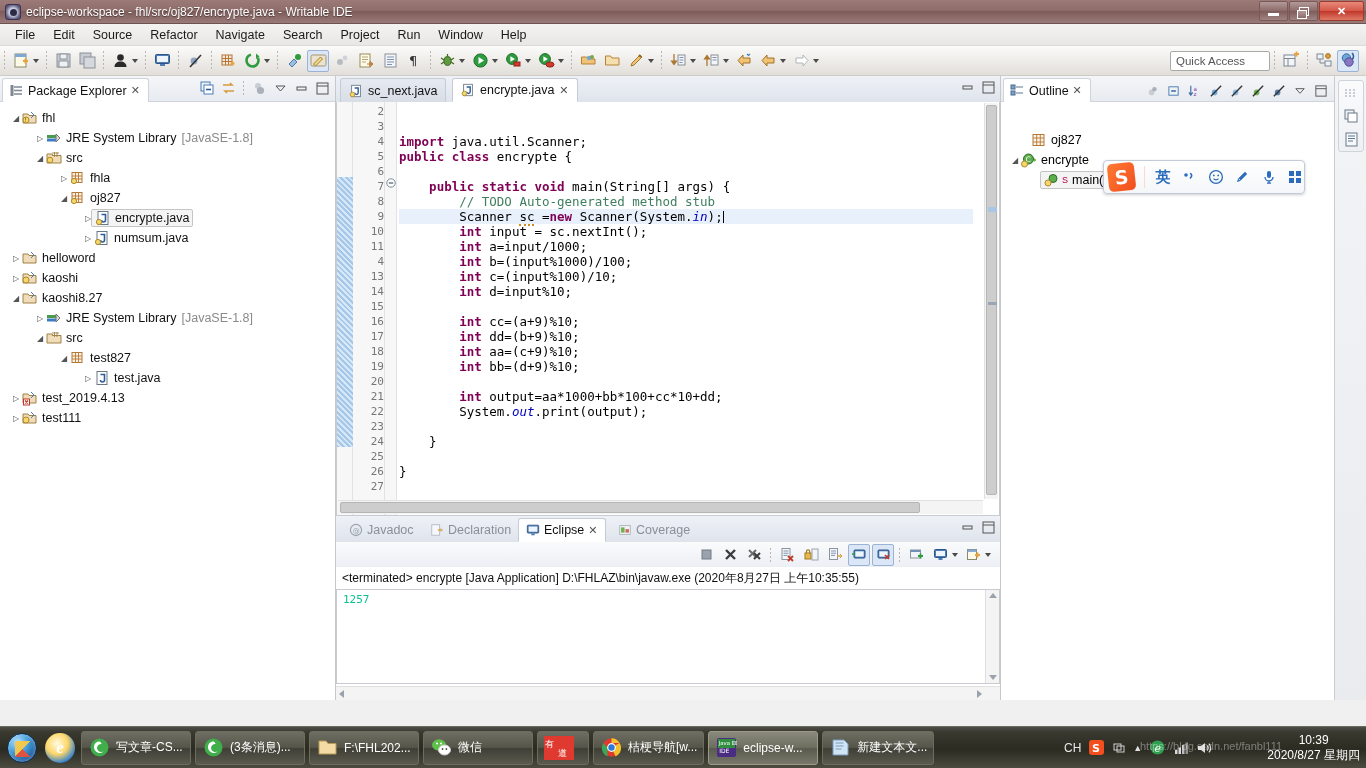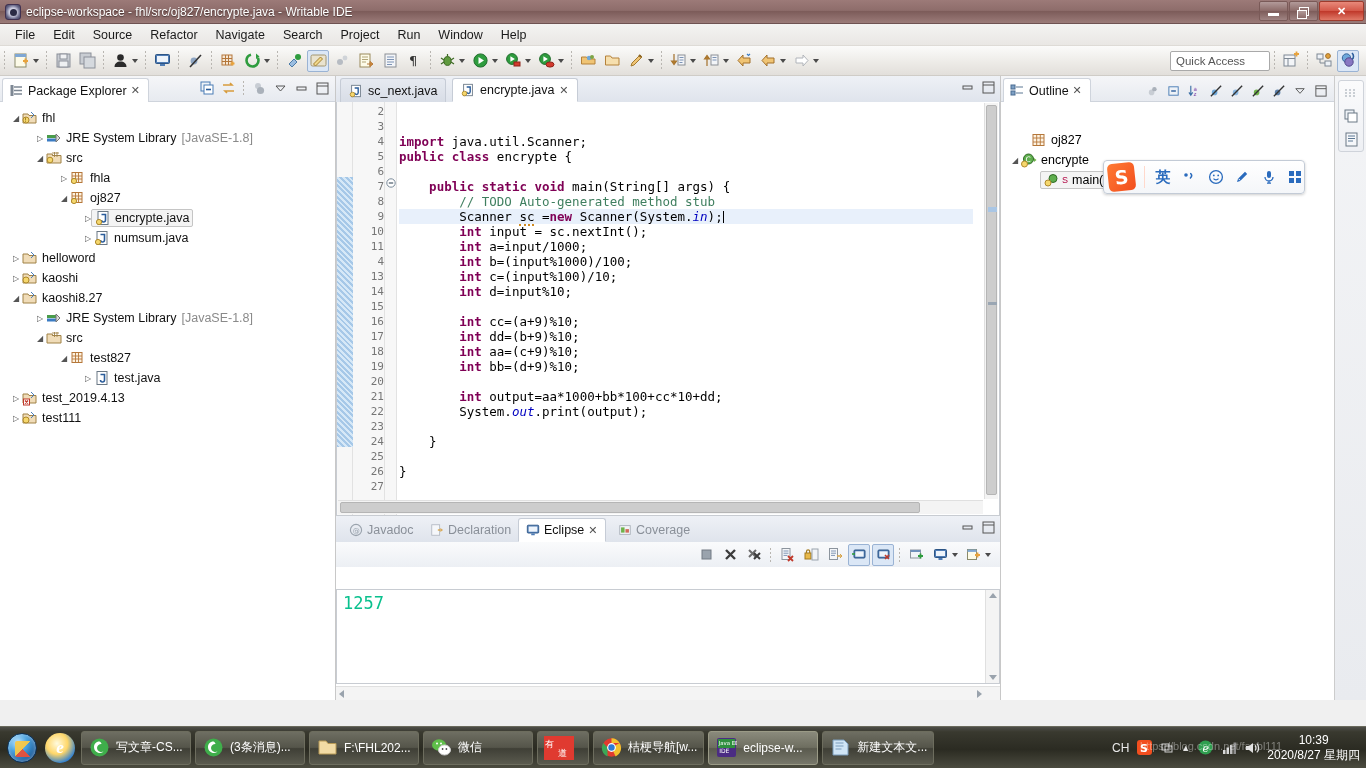--- a/index.html
+++ b/index.html
@@ -121,21 +121,21 @@
   .hthumb { position:absolute; left:2px; top:1px; width:580px; height:11px; background:#cdcdcd; border:1px solid #b5b5b5; border-radius:2px; }
 
   
   .console-panel { position:absolute; left:336px; top:440px; width:664px; height:184px; background:#fff; }
   .cn-tabbar { height:26px; background:linear-gradient(to bottom,#eef1f6,#dfe4ec); position:relative; }
   .cn-tab { position:absolute; top:2px; height:24px; display:flex;align-items:center;gap:4px;padding:0 7px;font-size:12.5px;border-radius:3px 3px 0 0; }
   .cn-tab.inactive { color:#8a9099; }
   .cn-tab.active { background:#fff; border:1px solid #c6ccd6; border-bottom:1px solid #fff; color:#111; }
   .cn-toolbar { position:absolute; left:0; top:26px; width:664px; height:25px; background:linear-gradient(to bottom,#fafbfc,#eceff4); display:flex; align-items:center; justify-content:flex-end; padding-right:6px; }
   .cn-head { position:absolute; left:0; top:51px; width:664px; height:22px; background:#fff; font-size:12px; color:#111; padding:3px 6px; white-space:nowrap; }
-  .cn-body { position:absolute; left:0; top:73px; width:664px; height:95px; background:#fff; border:1px solid #c8ccd2; font-family:"DejaVu Sans Mono", monospace; font-size:17px; padding:3px 6px; }
+  .cn-body { position:absolute; left:0; top:73px; width:664px; height:95px; background:#fff; border:1px solid #c8ccd2; font-family:"DejaVu Sans Mono", monospace; font-size:11px; padding:3px 6px; }
   .cn-in { color:#0ac18e; }
   .cn-out { color:#000; }
   .cn-scroll { position:absolute; right:0; top:0; width:14px; height:100%; background:#f4f4f4; border-left:1px solid #e0e0e0; }
   .cn-hscroll { position:absolute; left:0; bottom:0; width:664px; height:14px; background:#f4f4f4; border-top:1px solid #e0e0e0; }
 
   
   .outline-panel { position:absolute; left:1000px; top:0; width:334px; height:624px; background:#fff; border-left:1px solid #c8c8c8; }
   .outline-tree { padding-top:28px; font-size:12.5px; }
   .o-row { height:20px; display:flex; align-items:center; white-space:nowrap; }
   .minimize-bar { position:absolute; left:1334px; top:0; width:32px; height:624px; background:linear-gradient(to bottom,#f3f4f6,#e9ebef); border-left:1px solid #ccc; }
@@ -174,21 +174,21 @@
     opacity:.95; border-radius:2px;}
   .ie-icon { width:30px;height:30px;margin:0 4px; border-radius:50%;
     background:radial-gradient(circle at 40% 35%, #fffbe0, #ffd76a 40%, #2f7fd0 75%, #15497e 100%);
     display:flex;align-items:center;justify-content:center;color:#fff;font-weight:bold;font-style:italic;font-size:17px;
     font-family:"Liberation Serif", serif;}
   .tb-item { height:34px; min-width:110px; margin:0 2px; border:1px solid #6d6d5e; border-radius:3px;
     background:linear-gradient(to bottom,#6e6e62,#55554a 48%,#3f3f36 52%,#5a5a4e);
     display:flex; align-items:center; gap:6px; padding:0 6px; color:#fff; font-size:12px; white-space:nowrap; }
   .tb-item .ic { width:22px;height:22px;flex:0 0 22px;display:flex;align-items:center;justify-content:center; }
   .tray { margin-left:auto; display:flex; align-items:center; gap:7px; padding-right:6px; color:#e9e9e9; font-size:12px; }
-  .clock { text-align:center; line-height:15px; color:#fff; font-size:12px; min-width:92px; }
+  .clock { text-align:center; line-height:15px; color:#fff; font-size:12px; min-width:92px;margin-left:48px; }
   .watermark { position:absolute; left:1140px; top:740px; color:rgba(255,255,255,.38); font-size:11px; white-space:nowrap; pointer-events:none; }
 
   svg { display:block; }
 </style>
 </head>
 <body>
 
 <div id="app">
 
   <div class="titlebar">
@@ -919,20 +919,21 @@
         <div class="tbtn">
           <svg width="15" height="15" viewBox="0 0 15 15">
               <rect x="1.5" y="2.5" width="9" height="10" fill="#fdfbe8" stroke="#8a8a6a"></rect>
               <rect x="1.5" y="2.5" width="9" height="2.4" fill="#7fa7d4"></rect>
               <path d="M9 8h5M11.5 5.5v5" stroke="#e8a33d" stroke-width="1.8"></path>
             </svg>
         </div>
         <div class="caret"></div>
       </div>
 
+      <div class="cn-head">&lt;terminated&gt; encrypte [Java Application] D:\FHLAZ\bin\javaw.exe (2020年8月27日 上午10:35:55)</div>
 
       <div class="cn-body">
         <div class="cn-in">1257</div>
         <div class="cn-scroll">
           <div style="position:absolute;left:3px;top:3px;width:0;height:0;border-left:4px solid transparent;border-right:4px solid transparent;border-bottom:5px solid #9aa3ad;"></div>
           <div style="position:absolute;left:3px;bottom:3px;width:0;height:0;border-left:4px solid transparent;border-right:4px solid transparent;border-top:5px solid #9aa3ad;"></div>
         </div>
       </div>
       <div class="cn-hscroll">
         <div style="position:absolute;left:3px;top:3px;width:0;height:0;border-top:4px solid transparent;border-bottom:4px solid transparent;border-right:5px solid #9aa3ad;"></div>

